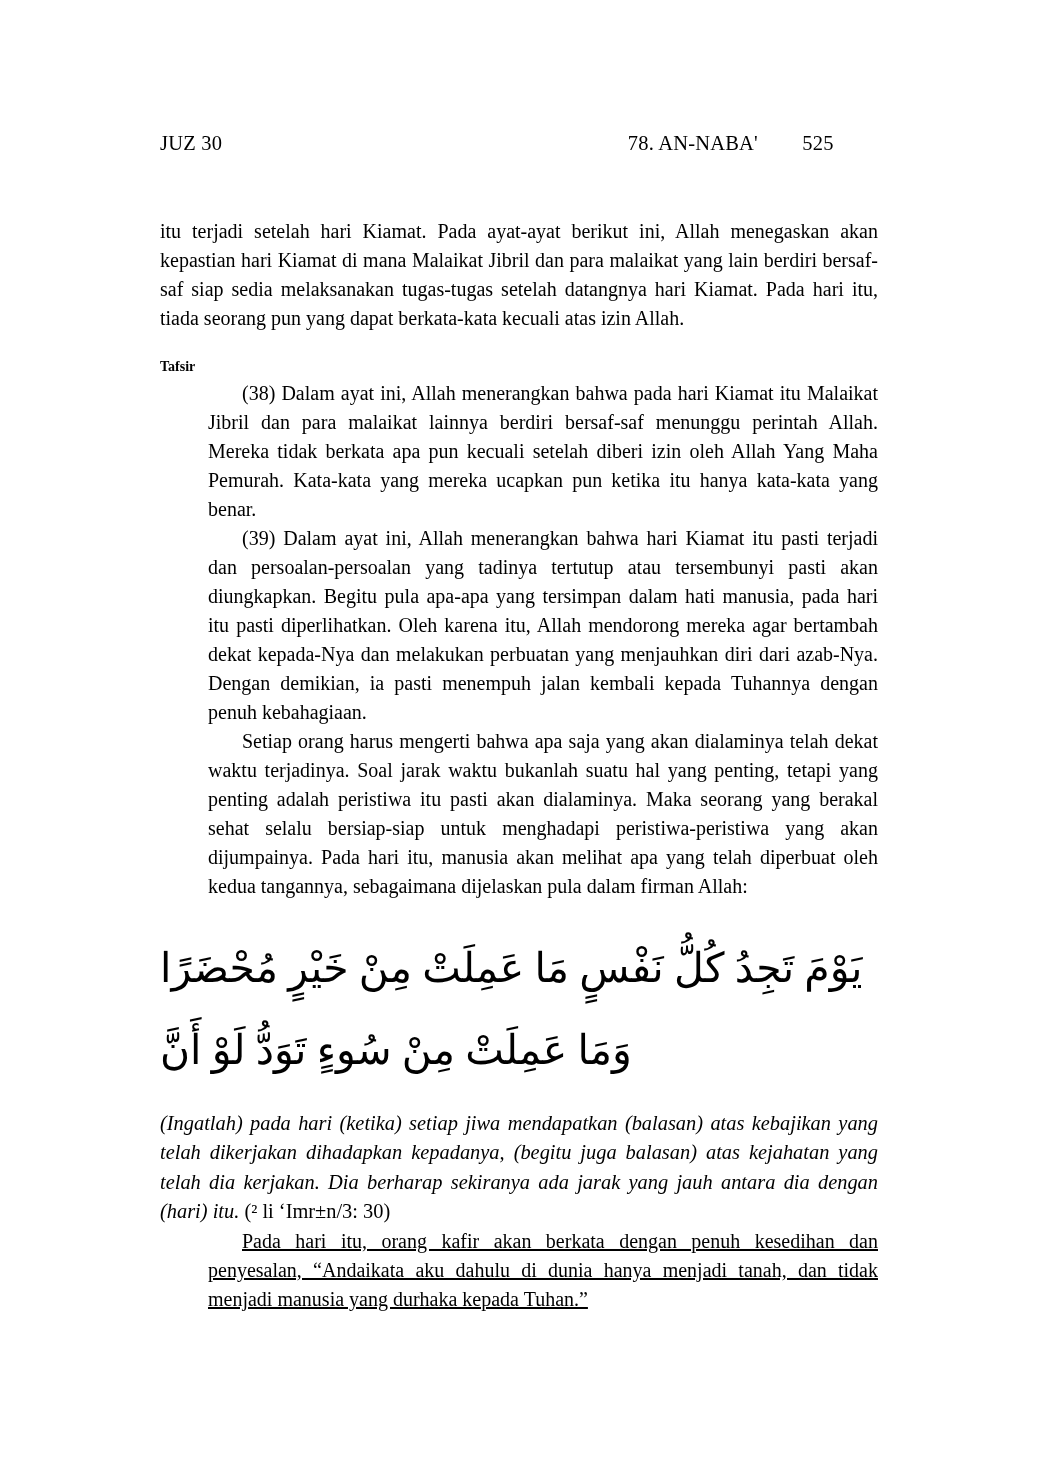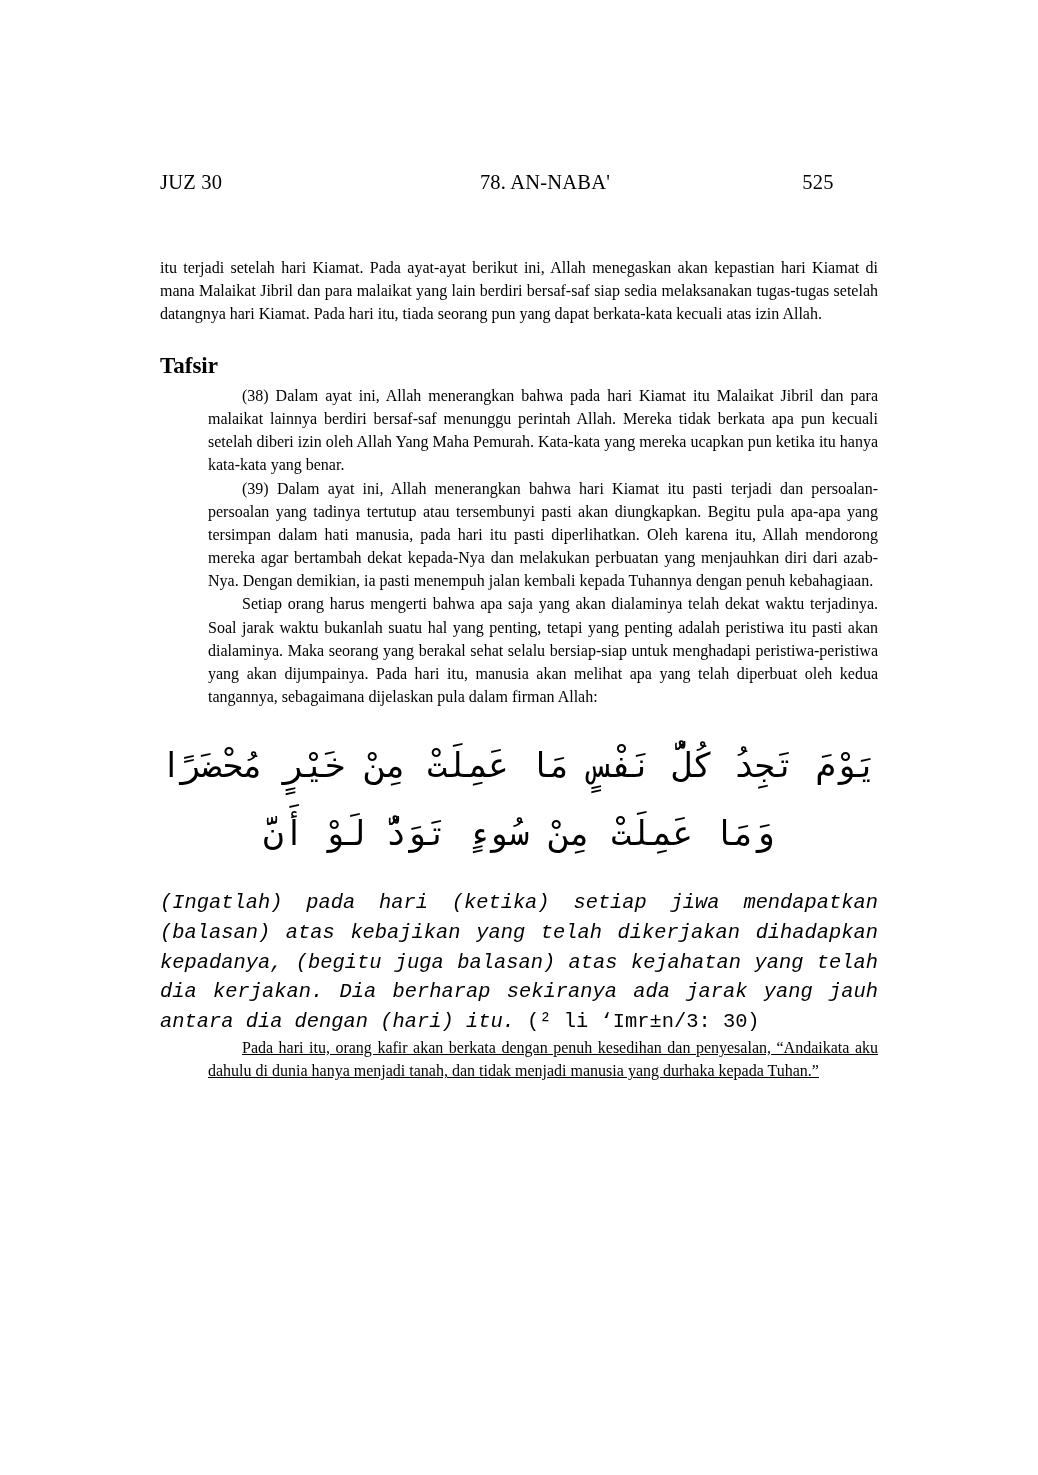--- a/index.html
+++ b/index.html
@@ -36,67 +36,65 @@
     font-size: 20.5px;
     letter-spacing: 0.2px;
     margin-bottom: 62px;
   }
   .runhead .juz {
     width: 200px;
     text-align: left;
   }
   .runhead .surah {
     flex: 1;
-    text-align: center;
+    text-align: right;
     margin-left: -28px;
-    margin-top: 39px;
   }
   .runhead .pageno {
     width: 120px;
     text-align: center;
   }
 
   p.body {
-    font-size: 16px;
+    font-size: 20px;
     line-height: 1.45;
     text-align: justify;
     text-justify: inter-word;
     margin: 0 0 0 0;
     hyphens: none;
   }
   p.indent {
     text-indent: 34px;
     margin-left: 48px;
   }
   .heading {
-    font-size: 23px;
+    font-size: 14px;
     font-weight: bold;
     margin: 24px 0 2px 0;
     line-height: 1.4;
     font-family: Liberation Serif, serif;
   }
   .arabic {
     direction: rtl;
-    text-align: center;
-    font-family: Liberation Mono, monospace;
-    font-size: 34px;
+    text-align: left;
+    font-family: Liberation Serif, serif;
+    font-size: 41px;
     line-height: 2.0;
     margin: 26px 0 18px 0;
     unicode-bidi: bidi-override;
   }
   .arabic .line2 {
     display: block;
   }
   p.translation {
     font-size: 20.4px;
     font-style: italic;
     line-height: 1.45;
     text-align: justify;
     margin: 4px 0 0 0;
-    font-family: Liberation Mono, monospace;
   }
   p.translation .ref {
     font-style: normal;
   }
   .after-trans {
     margin-top: 30px;
     text-decoration: underline;
   }
 </style>
 </head>

